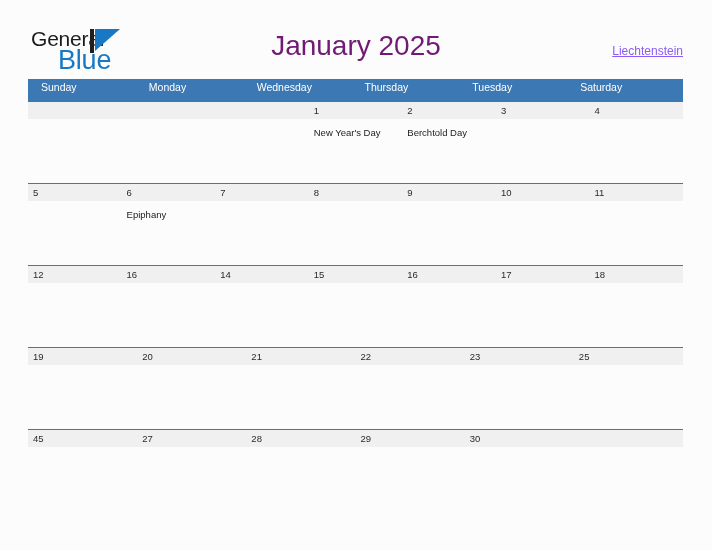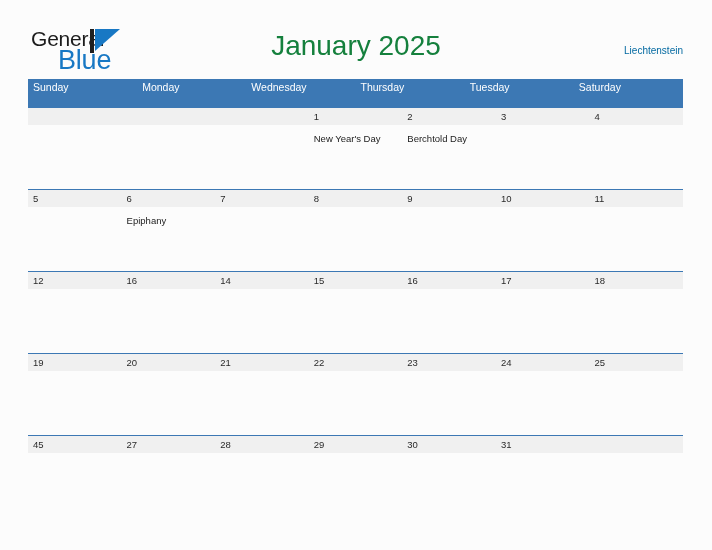--- a/index.html
+++ b/index.html
@@ -60,47 +60,49 @@
     white-space: nowrap;
   }
 
   .month-title {
     position: absolute;
     left: 0;
     top: 29px;
     width: 712px;
     text-align: center;
     font-size: 28px;
-    color: #15803d;
+    color: #701a75;
     line-height: 34px;
     white-space: nowrap;
   }
 
   .country-name {
     position: absolute;
     right: 29px;
     top: 42px;
-    font-size: 10px;
-    color: #0369a1;
+    font-size: 12px;
+    color: #8b5cf6;
     line-height: 18px;
     white-space: nowrap;
+    text-decoration: underline;
   }
 
   
   .calendar {
     position: absolute;
     left: 28px;
     top: 79px;
     width: 655px;
   }
 
   .weekday-header {
     display: flex;
     background: #3c78b4;
-    height: 29px;
+    height: 23px;
+    padding-left: 8px;
   }
   .weekday-cell {
     flex: 1 1 0;
     color: #ffffff;
     font-size: 10.5px;
     line-height: 17px;
     padding-left: 5px;
     box-sizing: border-box;
     white-space: nowrap;
     overflow: hidden;
@@ -243,42 +245,40 @@
     </div>
   </div>
 
   <div class="week-row">
     <div class="date-band">
       <div class="date-num">19</div>
       <div class="date-num">20</div>
       <div class="date-num">21</div>
       <div class="date-num">22</div>
       <div class="date-num">23</div>
-      <div class="date-num">24</div>
       <div class="date-num">25</div>
     </div>
     <div class="event-band">
       <div class="event-cell"><span class="event-text"></span></div>
       <div class="event-cell"><span class="event-text"></span></div>
       <div class="event-cell"><span class="event-text"></span></div>
       <div class="event-cell"><span class="event-text"></span></div>
       <div class="event-cell"><span class="event-text"></span></div>
       <div class="event-cell"><span class="event-text"></span></div>
       <div class="event-cell"><span class="event-text"></span></div>
     </div>
   </div>
 
   <div class="week-row">
     <div class="date-band">
       <div class="date-num">45</div>
       <div class="date-num">27</div>
       <div class="date-num">28</div>
       <div class="date-num">29</div>
       <div class="date-num">30</div>
-      <div class="date-num">31</div>
       <div class="date-num"></div>
     </div>
     <div class="event-band">
       <div class="event-cell"><span class="event-text"></span></div>
       <div class="event-cell"><span class="event-text"></span></div>
       <div class="event-cell"><span class="event-text"></span></div>
       <div class="event-cell"><span class="event-text"></span></div>
       <div class="event-cell"><span class="event-text"></span></div>
       <div class="event-cell"><span class="event-text"></span></div>
       <div class="event-cell"><span class="event-text"></span></div>

